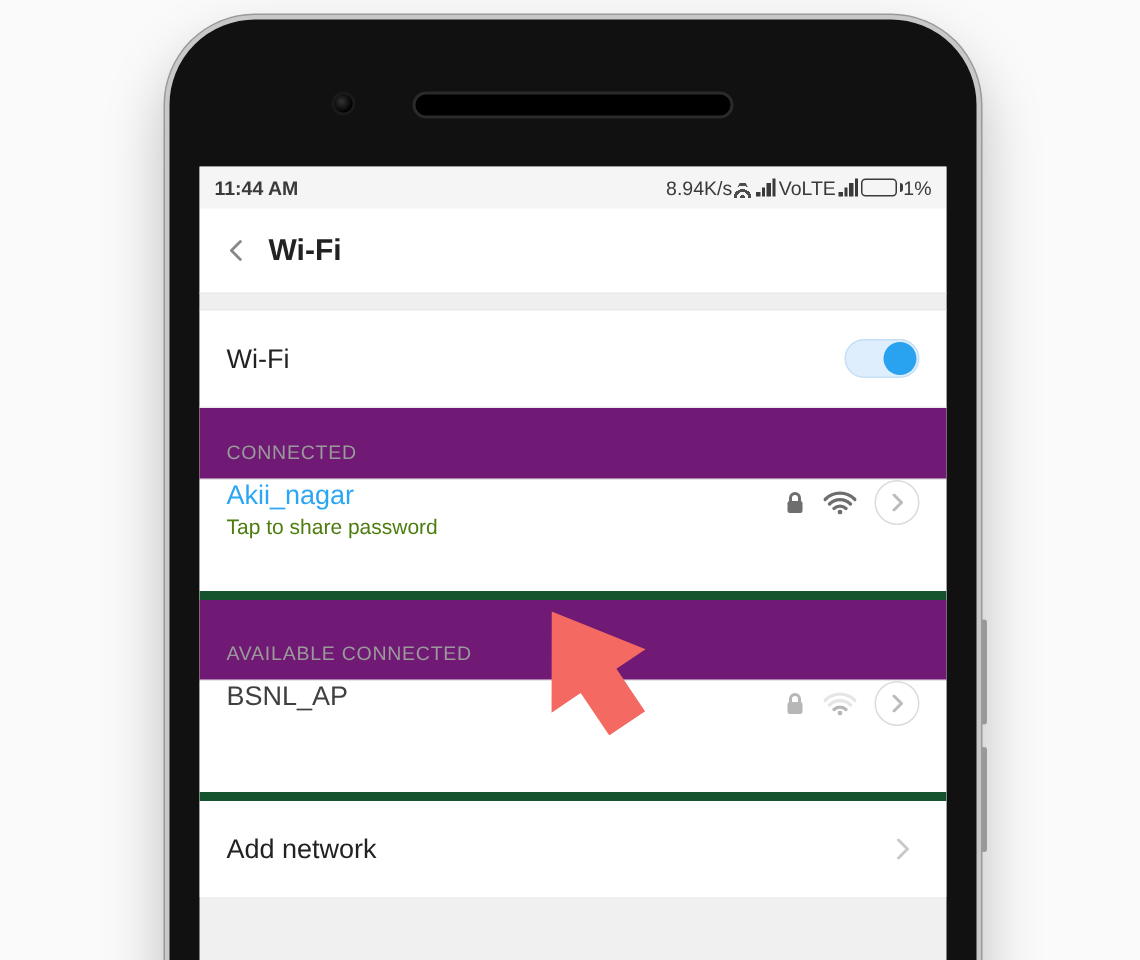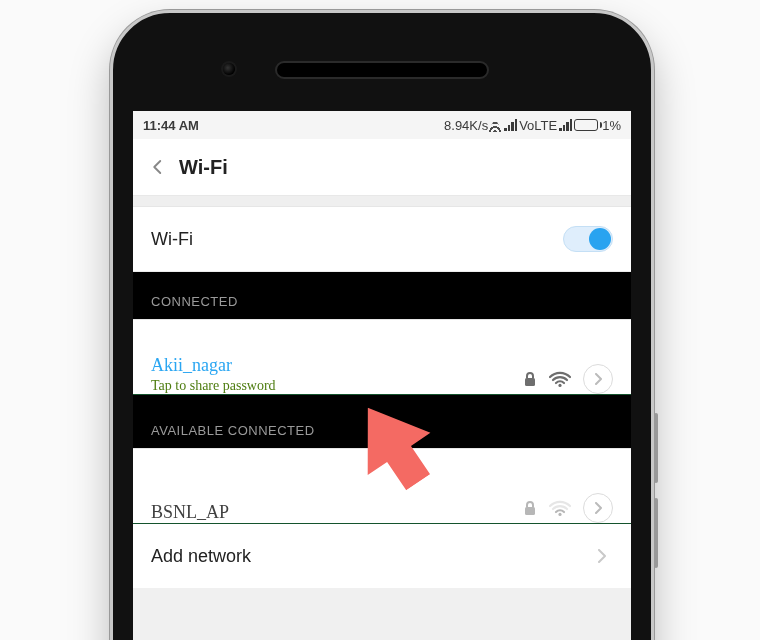--- a/index.html
+++ b/index.html
@@ -202,37 +202,36 @@
     width: 22px;
     height: 22px;
     border-radius: 50%;
     background: #29a3f0;
   }
   .section-header {
     padding: 22px 18px 10px 18px;
     font-size: 13px;
     letter-spacing: 0.5px;
     color: #9a9a9a;
-    background: #000000;
+    background: #701a75;
     border-bottom: 1px solid #e6e6e6;
   }
   .gap {
     height: 12px;
     background: #efefef;
     border-top: 1px solid #e6e6e6;
     border-bottom: 1px solid #e6e6e6;
   }
   .network {
     height: 74px;
     background: #fff;
     display: flex;
-    align-items: flex-end;
+    align-items: flex-start;
     padding: 0 18px;
-    border-bottom: 1px solid #14532d;
-    font-family: Liberation Serif, serif;
+    border-bottom: 6px solid #14532d;
   }
   .network .txt {
     flex: 1;
     display: flex;
     flex-direction: column;
   }
   .network .ssid {
     font-size: 18px;
     color: #404040;
   }

